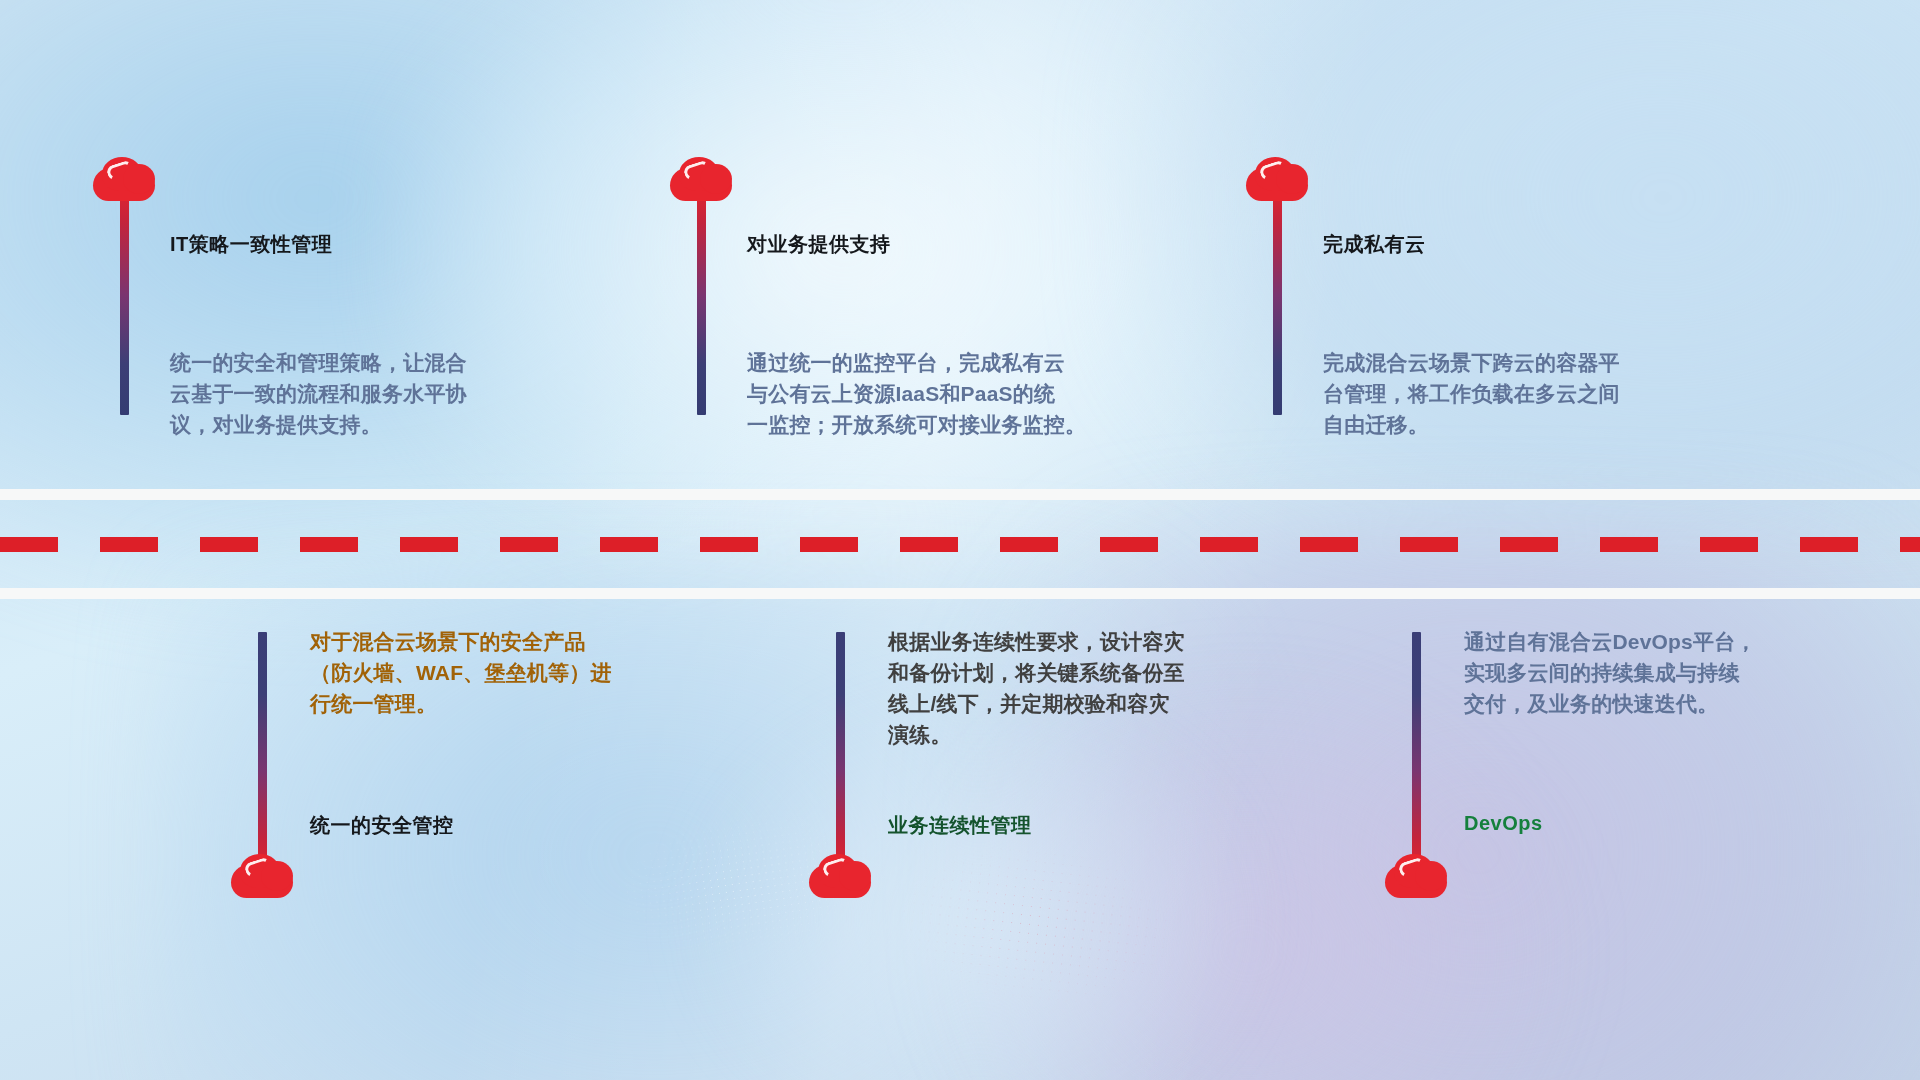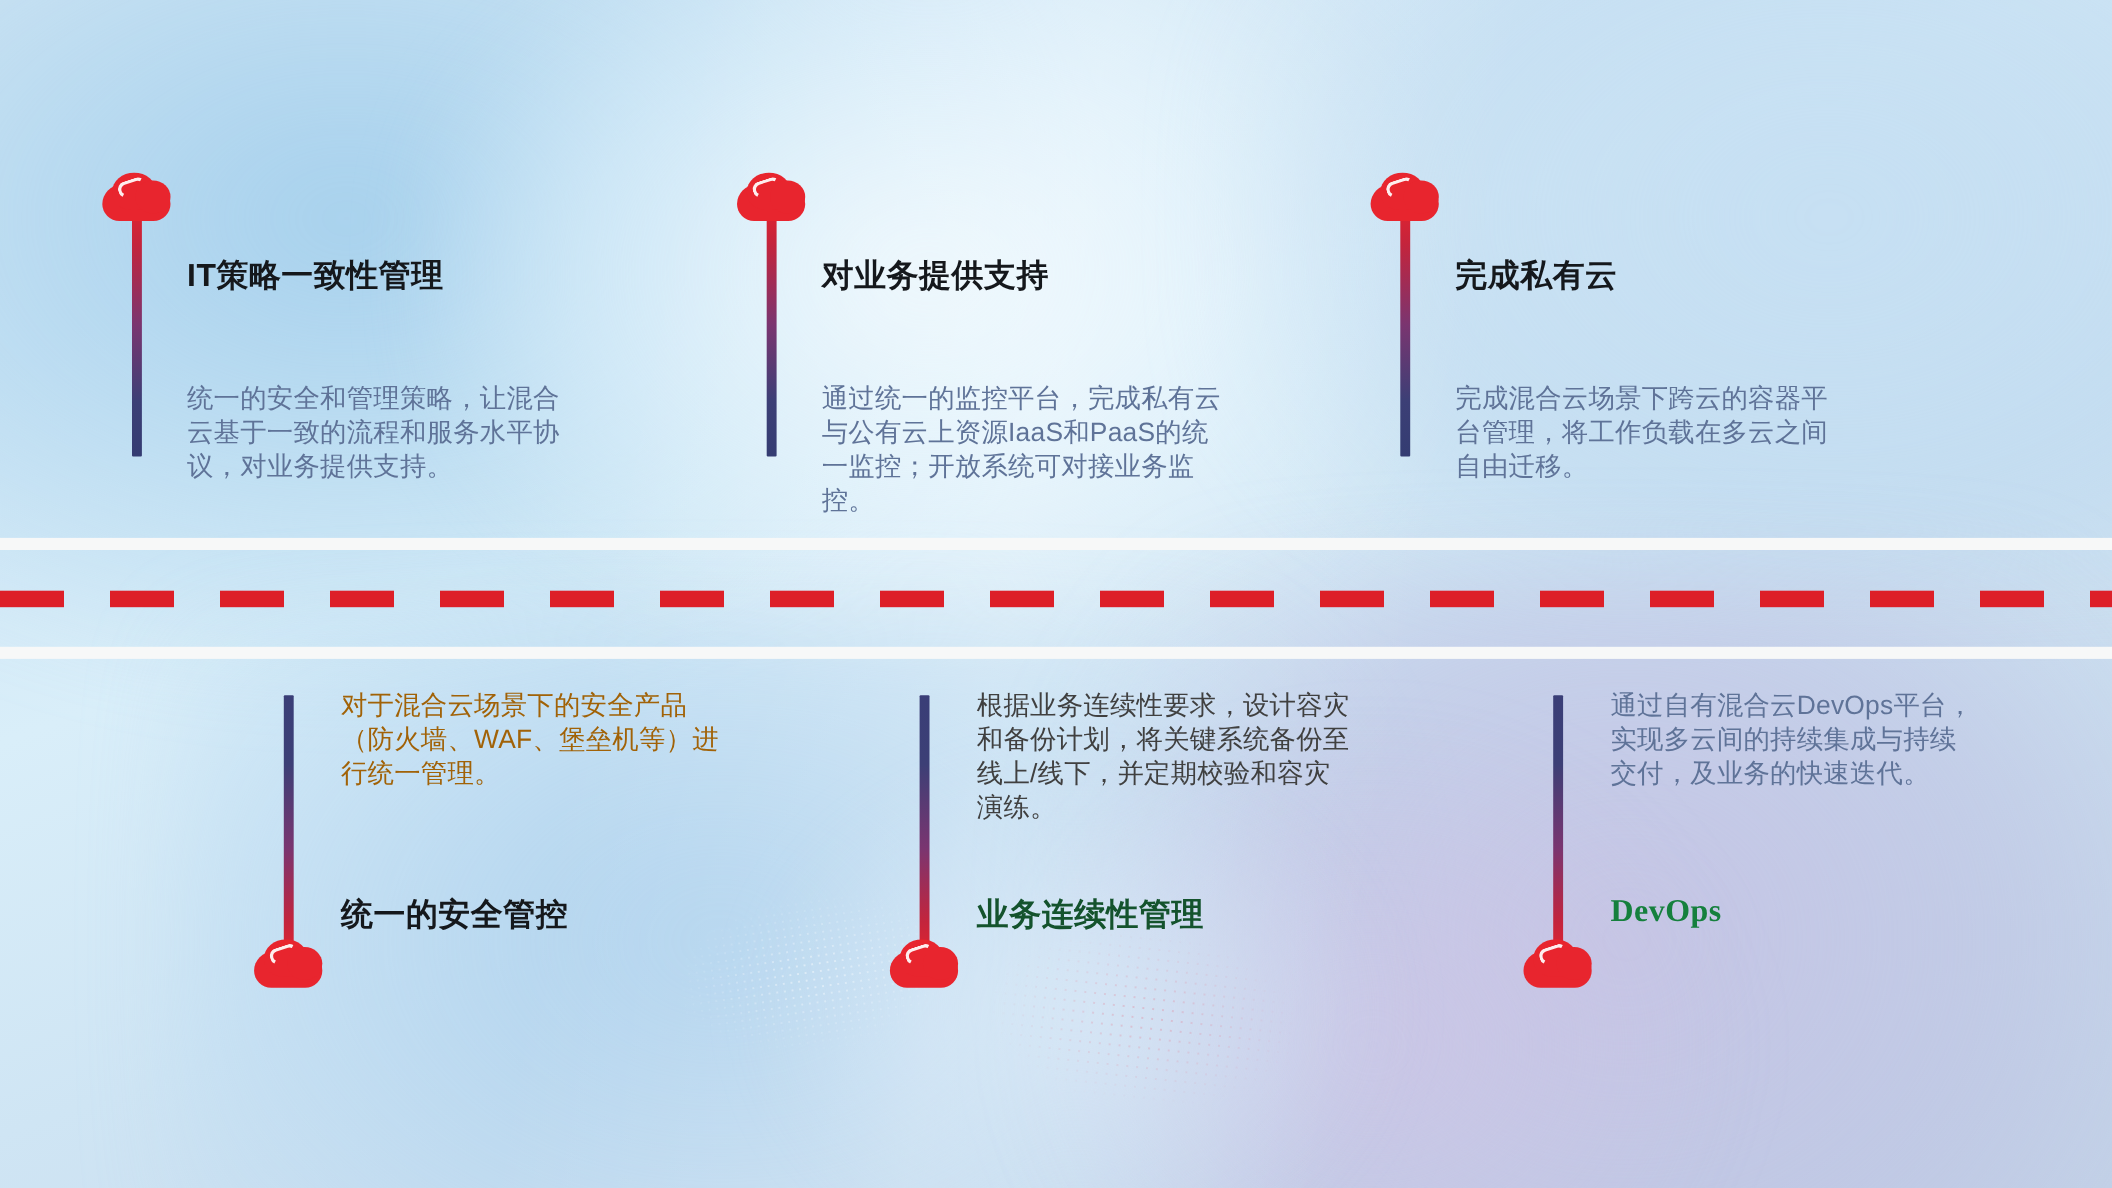--- a/index.html
+++ b/index.html
@@ -105,38 +105,39 @@
     background:#e8252e;border-radius:50%;
   }
   .cloud .c-shine{
     position:absolute;left:14px;top:6px;width:20px;height:9px;
     border-radius:10px;border:3px solid rgba(255,255,255,0.92);
     border-bottom-color:transparent;border-right-color:transparent;
     transform:rotate(-18deg);
   }
 
   .title{
-    font-size:29px;font-weight:bold;color:#15181c;letter-spacing:.5px;
+    font-size:20px;font-weight:bold;color:#15181c;letter-spacing:.5px;
     white-space:nowrap;
   }
   .body{
-    font-size:24px;line-height:31px;color:#5f7398;letter-spacing:.2px;
+    font-size:21px;line-height:31px;color:#5f7398;letter-spacing:.2px;
     white-space:pre-line;
+    font-weight:bold;
   }
 
   
   .top-col .bar{top:0;height:230px;}
   .top-col .cloud{top:-28px;left:-27px;}
   .top-col .title{position:absolute;left:50px;top:46px;}
   .top-col .body{position:absolute;left:50px;top:162px;width:380px;}
 
   
   .bot-col .bar{top:0;height:240px;}
   .bot-col .cloud{top:222px;left:-27px;}
-  .bot-col .title{position:absolute;left:52px;top:180px;font-family:Liberation Serif, serif;}
+  .bot-col .title{position:absolute;left:52px;top:180px;}
   .bot-col .body{position:absolute;left:52px;top:-6px;width:380px;}
 </style>
 </head>
 <body>
 
 <div class="stage">
 
   <div class="bg-base"></div>
   <div class="bg-blob-a"></div>
   <div class="bg-blob-b"></div>

